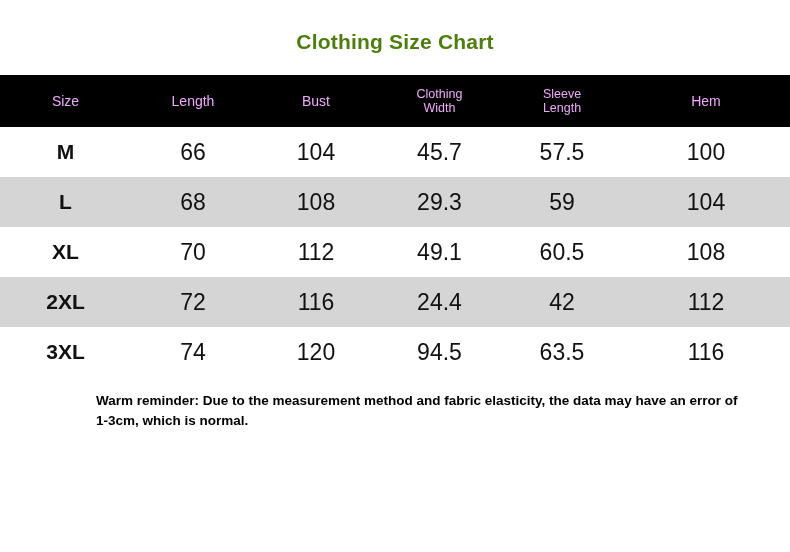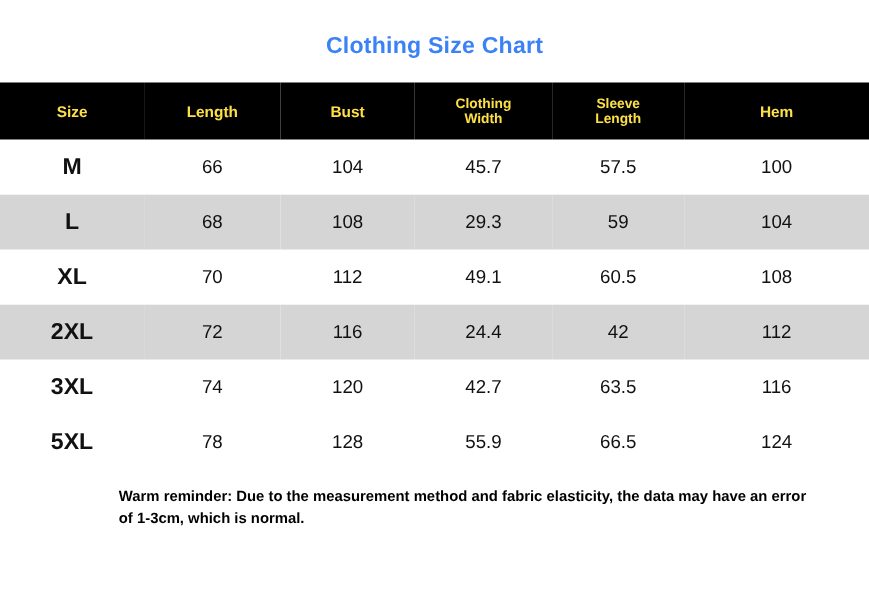--- a/index.html
+++ b/index.html
@@ -17,71 +17,71 @@
   .page {
     position: relative;
     width: 790px;
     height: 552px;
     box-sizing: border-box;
   }
   .chart-title {
     text-align: center;
     font-size: 21px;
     font-weight: bold;
-    color: #3b82f6;
+    color: #4d7c0f;
     padding-top: 30px;
     letter-spacing: 0.2px;
   }
   table.size-table {
     width: 790px;
     border-collapse: collapse;
     table-layout: fixed;
     margin-top: 21px;
   }
   table.size-table col.c0 { width: 131px; }
   table.size-table col.c1 { width: 124px; }
   table.size-table col.c2 { width: 122px; }
   table.size-table col.c3 { width: 125px; }
   table.size-table col.c4 { width: 120px; }
   table.size-table col.c5 { width: 168px; }
 
   thead th {
     background: #000000;
-    color: #fde047;
+    color: #f0abfc;
     font-size: 14px;
-    font-weight: bold;
+    font-weight: normal;
     height: 52px;
     vertical-align: middle;
     text-align: center;
     padding: 0;
     line-height: 1.15;
   }
   thead th.small {
     font-size: 12.5px;
   }
   tbody td {
     height: 50px;
     text-align: center;
     vertical-align: middle;
-    font-size: 17px;
+    font-size: 23px;
     color: #111111;
     padding: 0;
   }
   tbody td.size-cell {
     font-weight: bold;
     font-size: 21px;
   }
   tbody tr.odd td {
     background: #ffffff;
   }
   tbody tr.even td {
     background: #d5d5d5;
   }
   .note {
-    margin: 14px 0 0 12px;
+    margin: 14px 0 0 0;
     padding: 0 46px 0 96px;
     font-size: 13.5px;
     font-weight: bold;
     line-height: 1.5;
     color: #000000;
   }
 </style>
 </head>
 <body>
 
@@ -152,30 +152,22 @@
         <td>72</td>
         <td>116</td>
         <td>24.4</td>
         <td>42</td>
         <td>112</td>
       </tr>
       <tr class="odd">
         <td class="size-cell">3XL</td>
         <td>74</td>
         <td>120</td>
-        <td>42.7</td>
+        <td>94.5</td>
         <td>63.5</td>
         <td>116</td>
-      </tr>
-      <tr class="odd">
-        <td class="size-cell">5XL</td>
-        <td>78</td>
-        <td>128</td>
-        <td>55.9</td>
-        <td>66.5</td>
-        <td>124</td>
       </tr>
     </tbody>
   </table>
 
   <p class="note">Warm reminder: Due to the measurement method and fabric elasticity, the data may have an error of 1-3cm, which is normal.</p>
 
 </div>
 
 </body></html>

